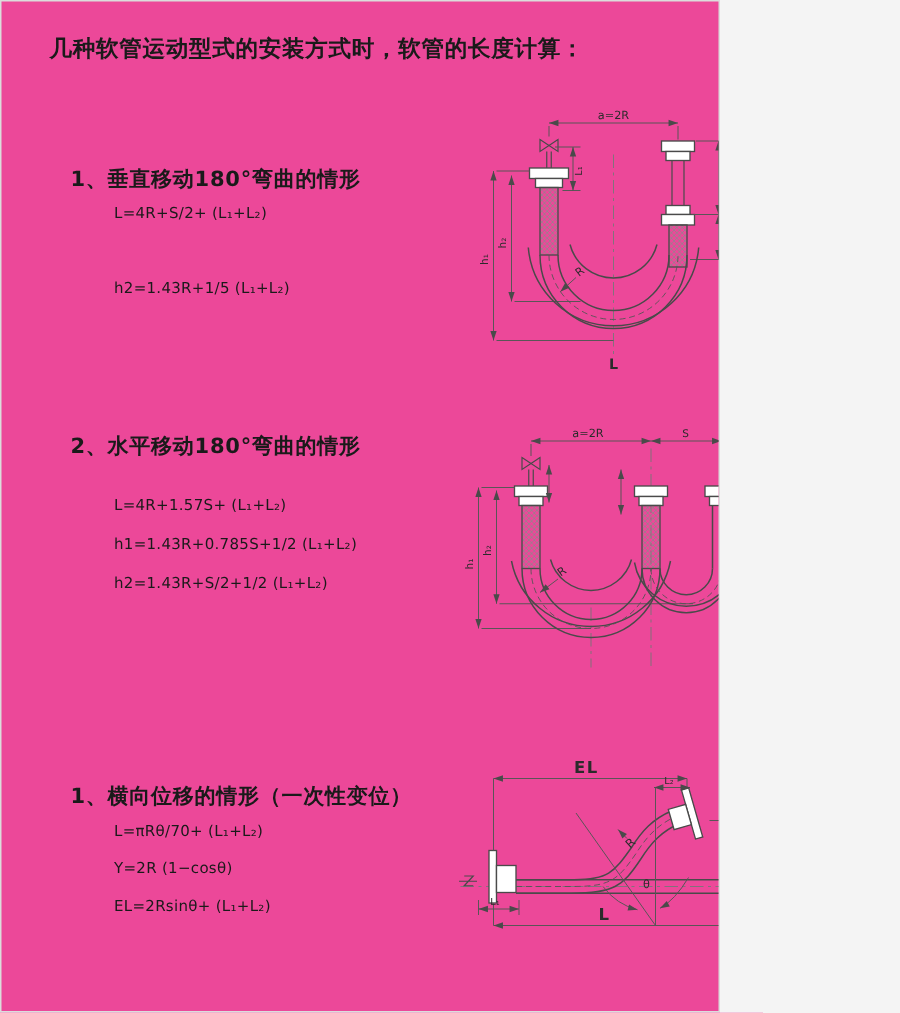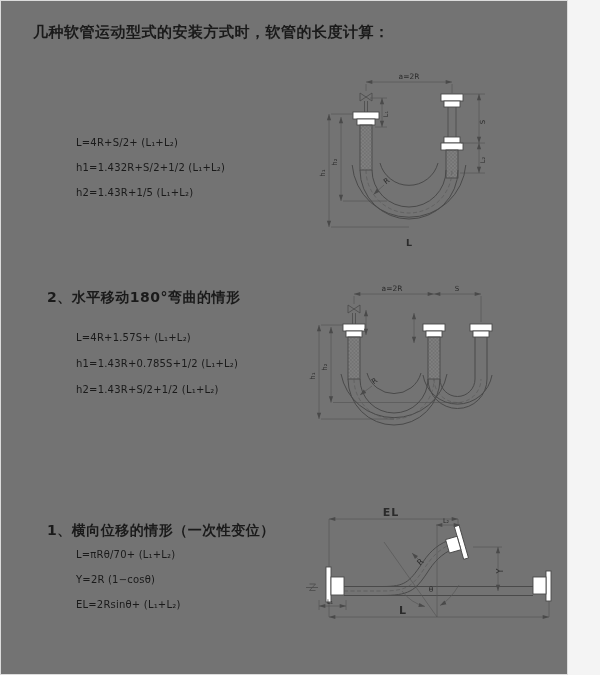--- a/index.html
+++ b/index.html
@@ -1,16 +1,16 @@
 <!DOCTYPE html>
 <html><head>
 <meta charset="utf-8">
 <style>
   html,body{margin:0;padding:0;background:#f4f4f4;}
-  .page{position:relative;width:568px;height:675px;background:#737373;
+  .page{position:relative;width:480px;height:675px;background:#ec4899;
         border:1px solid #dcdcdc;box-sizing:border-box;overflow:hidden;
         font-family:"DejaVu Sans",sans-serif;color:#1a1a1a;}
   .title{position:absolute;left:32px;top:22px;font-size:15px;font-weight:bold;letter-spacing:0.5px;}
   .heading{position:absolute;left:46px;font-size:14px;font-weight:bold;letter-spacing:0.5px;}
   .formula{position:absolute;left:75px;font-size:10px;letter-spacing:0.2px;}
   .s1h{top:110px}.s1f1{top:136px}.s1f2{top:161px}.s1f3{top:186px}
   .s2h{top:288px}.s2f1{top:331px}.s2f2{top:357px}.s2f3{top:383px}
   .s3h{top:521px}.s3f1{top:548px}.s3f2{top:573px}.s3f3{top:598px}
   .dgm{position:absolute;}
   .d1{left:308px;top:66px;}
@@ -27,22 +27,22 @@
   .t8{font-size:8px;}.t95{font-size:9.5px;font-weight:bold;}
   .t11{font-size:11px;font-weight:bold;letter-spacing:1px;}
 </style>
 </head>
 <body>
 
 <div class="page">
 
   <div class="title">几种软管运动型式的安装方式时，软管的长度计算：</div>
 
+  <div class="heading s1h">1、垂直移动180°弯曲的情形</div>
   <div class="formula s1f1">L=4R+S/2+ (L₁+L₂)</div>
-  <div class="formula s1f2">h1=1.432R+S/2+1/2 (L₁+L₂)</div>
   <div class="formula s1f3">h2=1.43R+1/5 (L₁+L₂)</div>
 
   <div class="heading s2h">2、水平移动180°弯曲的情形</div>
   <div class="formula s2f1">L=4R+1.57S+ (L₁+L₂)</div>
   <div class="formula s2f2">h1=1.43R+0.785S+1/2 (L₁+L₂)</div>
   <div class="formula s2f3">h2=1.43R+S/2+1/2 (L₁+L₂)</div>
 
   <div class="heading s3h">1、横向位移的情形（一次性变位）</div>
   <div class="formula s3f1">L=πRθ/70+ (L₁+L₂)</div>
   <div class="formula s3f2">Y=2R (1−cosθ)</div>

